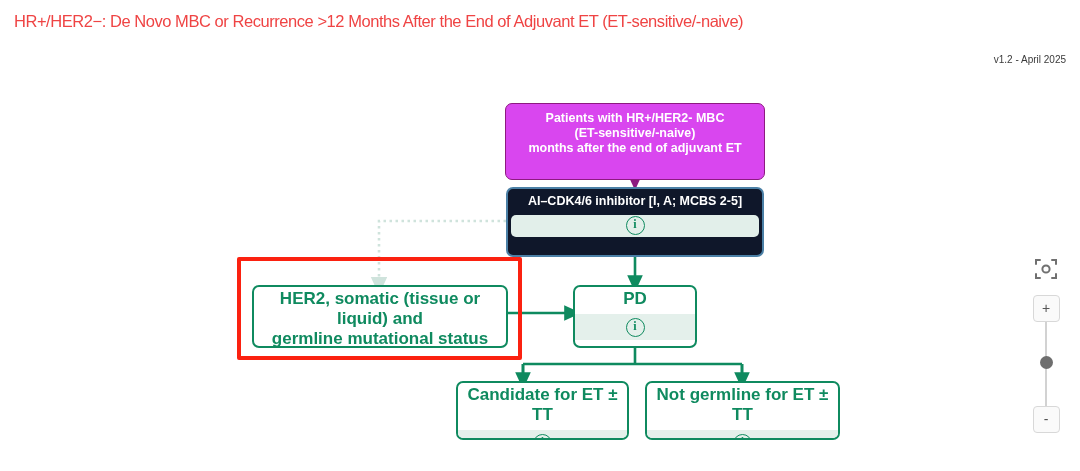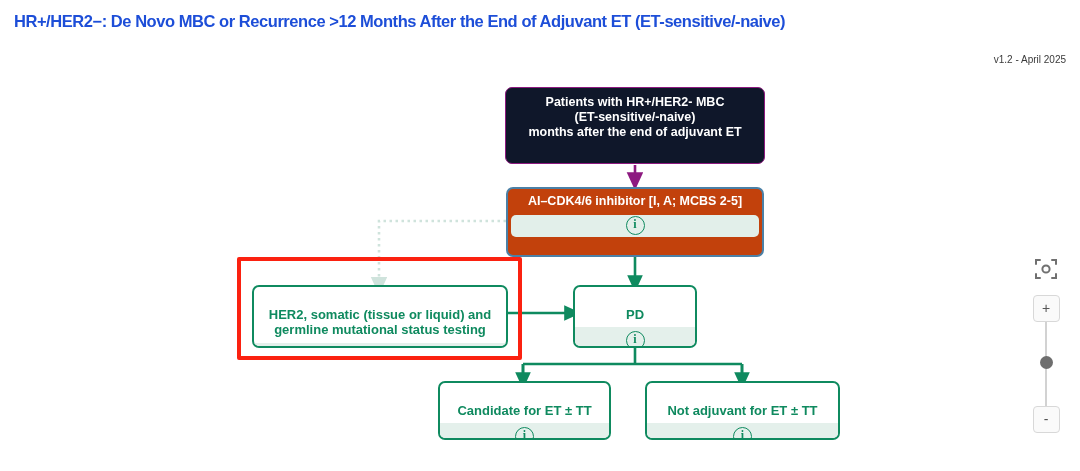--- a/index.html
+++ b/index.html
@@ -15,23 +15,23 @@
     font-family: "Liberation Sans", sans-serif;
     color: #1b1b1b;
   }
 
   
   #page-title {
     position: absolute;
     left: 14px;
     top: 12px;
     font-size: 16.5px;
-    font-weight: bold;
+    font-weight: normal;
     letter-spacing: -0.45px;
-    color: #1d4ed8;
+    color: #ef4444;
     white-space: nowrap;
   }
   #version-label {
     position: absolute;
     right: 14px;
     top: 54px;
     font-size: 10px;
     color: #3a3a3a;
     white-space: nowrap;
   }
@@ -68,32 +68,33 @@
   }
   .node .foot {
     box-sizing: border-box;
     display: flex;
     align-items: center;
     justify-content: center;
   }
 
   
   .node-purple {
-    background: #0f172a;
+    background: #d946ef;
     border: 1px solid #8d1a80;
+    margin-top: 16px;
   }
   .node-purple .head {
     color: #ffffff;
     font-size: 12.5px;
     padding: 7px 8px 8px 8px;
   }
 
   
   .node-blue {
-    background: #c2410c;
+    background: #0f172a;
     border: 2px solid #4b80a6;
   }
   .node-blue .head {
     color: #ffffff;
     font-size: 12.5px;
     padding: 5px 8px 4px 8px;
   }
   .node-blue .foot {
     background: #e2efea;
     border-radius: 5px;
@@ -101,22 +102,22 @@
     margin: 2px 3px 3px 3px;
   }
 
   
   .node-green {
     background: #ffffff;
     border: 2.5px solid #0f8a5f;
   }
   .node-green .head {
     color: #0f8a5f;
-    font-size: 13px;
-    padding: 20px 9px 5px 9px;
+    font-size: 17px;
+    padding: 2px 9px 5px 9px;
   }
   .node-green .foot {
     background: #e4f0eb;
     height: 26px;
     border-top: 1px solid #e4f0eb;
   }
 
   
   .info-icon {
     display: inline-block;
@@ -260,29 +261,29 @@
     </div>
   </div>
 
   <div class="node node-green" style="left:573px; top:285px; width:124px; height:63px;">
     <div class="head">PD</div>
     <div class="foot">
       <span class="info-icon">i</span>
     </div>
   </div>
 
-  <div class="node node-green" style="left:438px; top:381px; width:173px; height:59px;">
+  <div class="node node-green" style="left:456px; top:381px; width:173px; height:59px;">
     <div class="head">Candidate for ET ± TT</div>
     <div class="foot">
       <span class="info-icon">i</span>
     </div>
   </div>
 
   <div class="node node-green" style="left:645px; top:381px; width:195px; height:59px;">
-    <div class="head">Not adjuvant for ET ± TT</div>
+    <div class="head">Not germline for ET ± TT</div>
     <div class="foot">
       <span class="info-icon">i</span>
     </div>
   </div>
 </div>
 
 <div id="view-controls">
 
   <div id="focus-btn">
     <svg width="28" height="28" viewBox="0 0 28 28">

